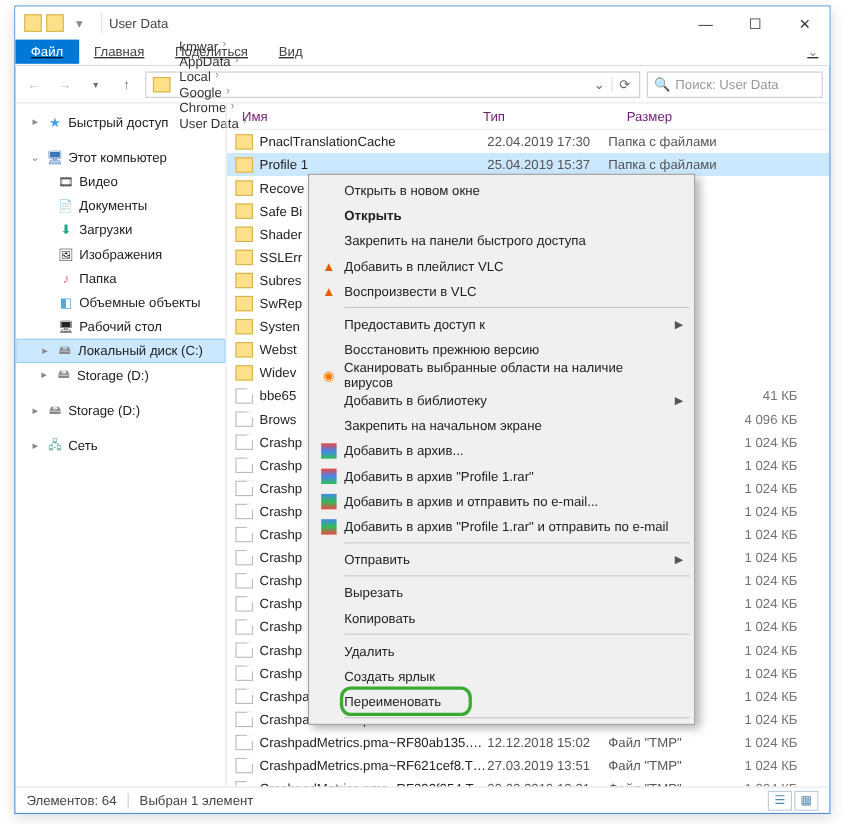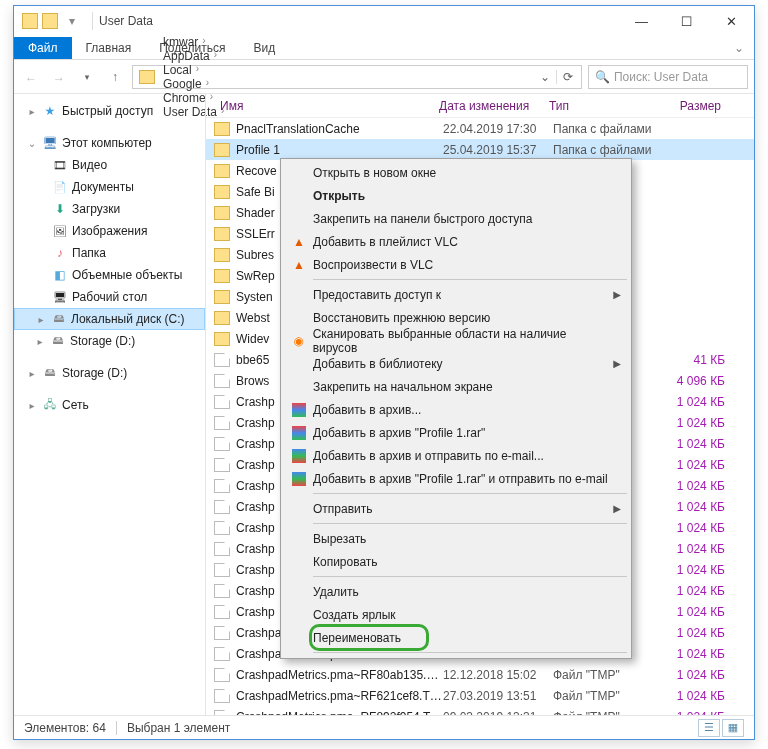--- a/index.html
+++ b/index.html
@@ -6,21 +6,21 @@
 body { background: #fff; width: 768px; height: 749px; overflow: hidden; position: relative; }
 .window { border: 1px solid #4a90d9; width: 742px; height: 735px; margin: 5px auto; background: #fff; display: flex; flex-direction: column; box-shadow: 0 4px 12px rgba(0,0,0,.15); }
 .titlebar { height: 30px; display: flex; align-items: center; background: #fff; padding: 0 0 0 8px; }
 .titlebar .ticon { width: 16px; height: 16px; background: #ffe08a; border: 1px solid #d8b24a; margin-right: 4px; }
 .titlebar .qat { display: flex; gap: 2px; align-items: center; margin-right: 6px; }
 .titlebar .qat span { width: 16px; height: 16px; display: inline-flex; align-items: center; justify-content: center; color: #888; }
 .titlebar .sep { width: 1px; height: 18px; background: #ddd; margin: 0 6px; }
 .titlebar .title { flex: 1; color: #444; font-size: 12px; }
 .winbtns { display: flex; }
 .winbtns div { width: 45px; height: 30px; display: flex; align-items: center; justify-content: center; color: #333; font-size: 13px; }
-.ribbon { height: 24px; background: #fff; border-bottom: 1px solid #ddd; display: flex; align-items: center; }
+.ribbon { height: 24px; background: #fff; border-bottom: 1px solid #ddd; display: flex; align-items: flex-start; text-decoration: underline; }
 .ribbon .tab { padding: 4px 14px; color: #444; display: flex; align-items: center; }
 .ribbon .tab.file { background: #0078d7; color: #fff; }
 .ribbon .expand { margin-left: auto; padding: 4px 10px; color: #888; }
 .navbar { height: 34px; display: flex; align-items: center; padding: 4px 6px; gap: 6px; border-bottom: 1px solid #e5e5e5; }
 .navbtn { width: 22px; height: 22px; display: flex; align-items: center; justify-content: center; color: #666; }
 .navbtn.dis { color: #bbb; }
 .addr { flex: 1; height: 24px; border: 1px solid #ccc; display: flex; align-items: center; padding: 0 2px; }
 .addr .ficon { width: 16px; height: 14px; background: #ffe08a; border: 1px solid #d8b24a; margin: 0 4px; }
 .crumb { display: flex; align-items: flex-start; padding: 0 4px; color: #333; white-space: nowrap; }
 .crumb .chev { color: #888; margin-left: 4px; font-size: 10px; }
@@ -57,21 +57,21 @@
 .rows { flex: 1; overflow-y: hidden; }
 .row { display: flex; height: 21px; align-items: center; padding-left: 8px; }
 .row.sel { background: #cce8ff; }
 .row .icon { width: 16px; height: 14px; margin-right: 6px; flex-shrink: 0; }
 .row .icon.folder { background: #ffe08a; border: 1px solid #d8b24a; }
 .row .icon.file { background: #fff; border: 1px solid #bbb; position: relative; }
 .row .icon.file::after { content: ""; position: absolute; top: -1px; right: -1px; border: 3px solid transparent; border-top-color: #fff; border-right-color: #fff; }
 .row .name { width: 207px; color: #222; white-space: nowrap; overflow: hidden; text-overflow: ellipsis; }
 .row .date { width: 110px; color: #555; }
 .row .type { width: 110px; color: #555; white-space: nowrap; overflow: hidden; }
-.row .size { width: 70px; text-align: right; color: #a21caf; padding-right: 8px; }
+.row .size { width: 70px; text-align: right; color: #737373; padding-right: 8px; }
 .statusbar { height: 24px; border-top: 1px solid #e5e5e5; display: flex; align-items: center; padding: 0 10px; color: #444; }
 .statusbar .sep2 { width: 1px; height: 14px; background: #ccc; margin: 0 10px; }
 .statusbar .views { margin-left: auto; display: flex; gap: 2px; }
 .statusbar .views span { width: 22px; height: 18px; border: 1px solid #bcd; display: inline-flex; align-items: center; justify-content: center; color: #58a; font-size: 11px; }
 
 .ctxmenu { position: absolute; left: 280px; top: 158px; width: 352px; background: #f0f0f0; border: 1px solid #a0a0a0; box-shadow: 4px 4px 8px rgba(0,0,0,.3); padding: 2px; z-index: 50; }
 .ctxmenu .mi { display: flex; align-items: center; height: 23px; padding: 0 20px 0 6px; color: #222; position: relative; }
 .ctxmenu .mi .mic { width: 20px; height: 18px; margin-right: 4px; display: inline-flex; align-items: center; justify-content: center; font-size: 12px; }
 .ctxmenu .mi.bold { font-weight: 600; }
 .ctxmenu .mi .arr { position: absolute; right: 8px; color: #555; font-size: 10px; }
@@ -195,21 +195,20 @@
       <div class="tree-item">
           <span class="exp">▸</span>
           <span class="ic ic-net"></span>
           <span>Сеть</span>
         </div>
     </div>
 
     <div class="listpane">
       <div class="colheaders">
         <div class="c-name">Имя</div>
-        <div class="c-date">Дата изменения</div>
         <div class="c-type">Тип</div>
         <div class="c-size">Размер</div>
       </div>
       <div class="rows" id="rows">
           <div class="row">
             <span class="icon folder"></span>
             <span class="name">PnaclTranslationCache</span>
             <span class="date">22.04.2019 17:30</span>
             <span class="type">Папка с файлами</span>
             <span class="size"></span>

